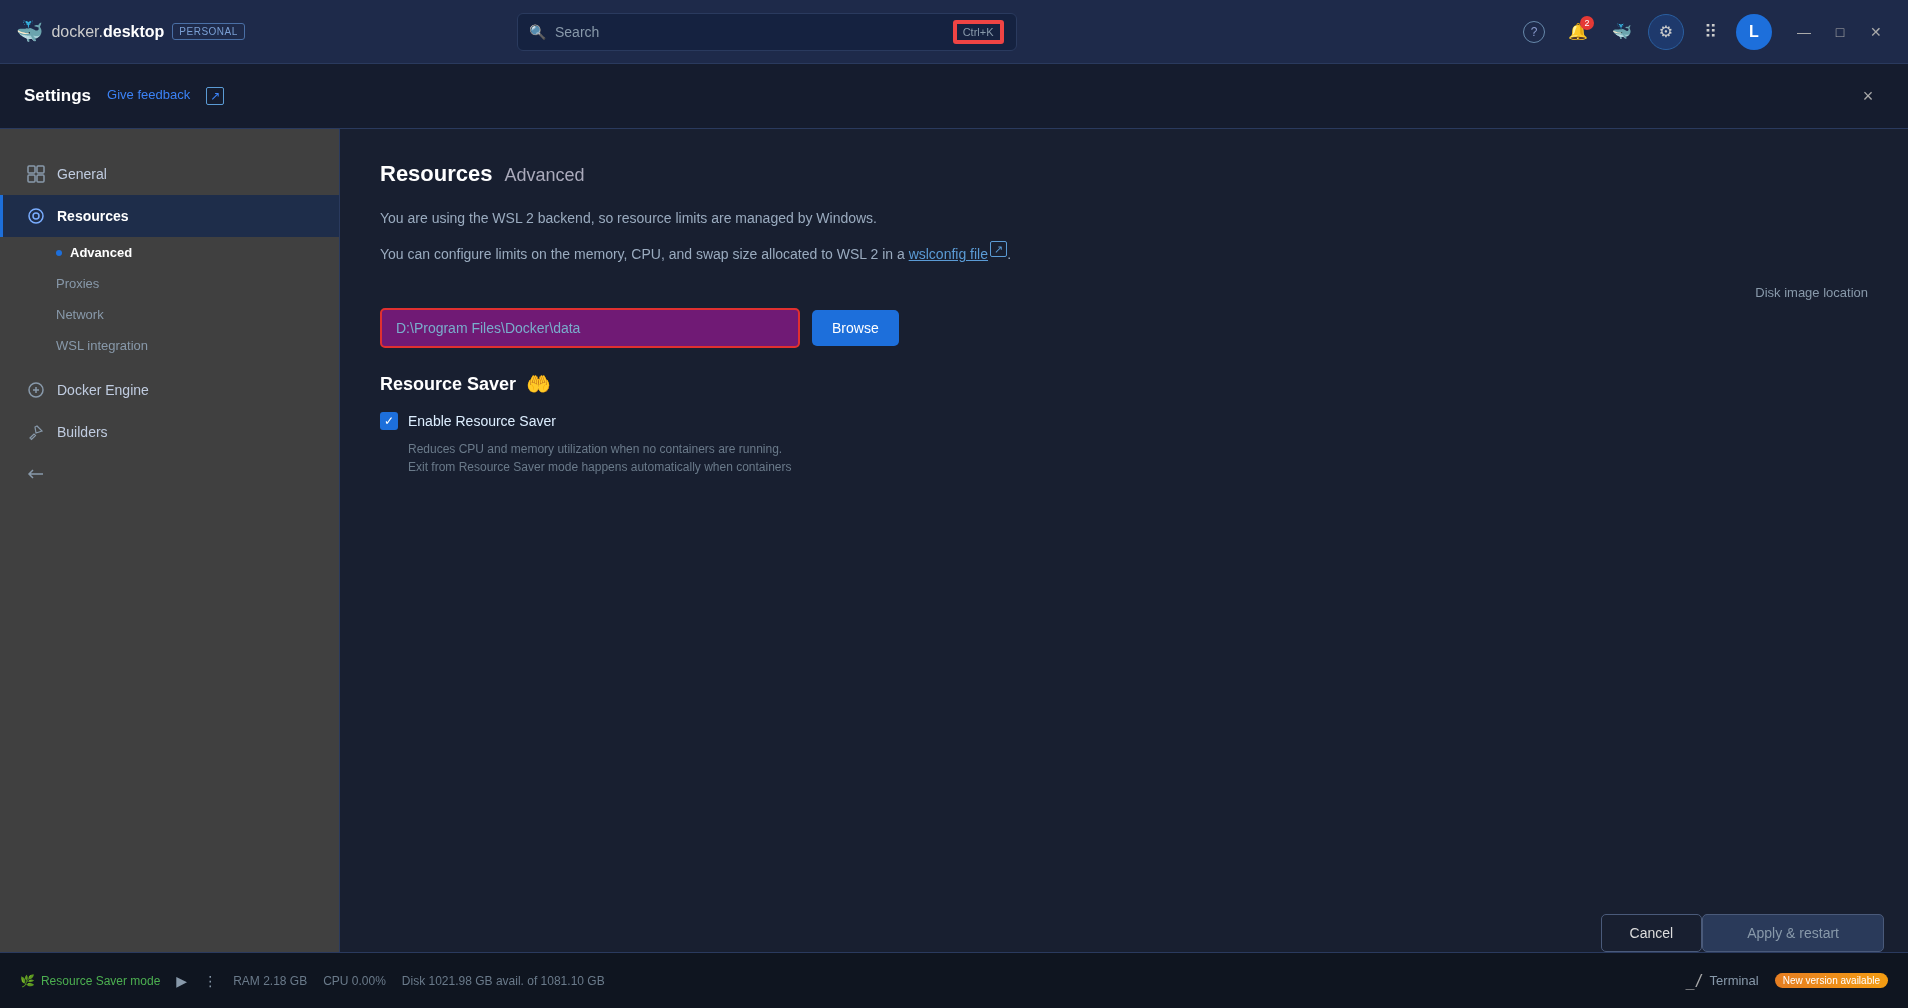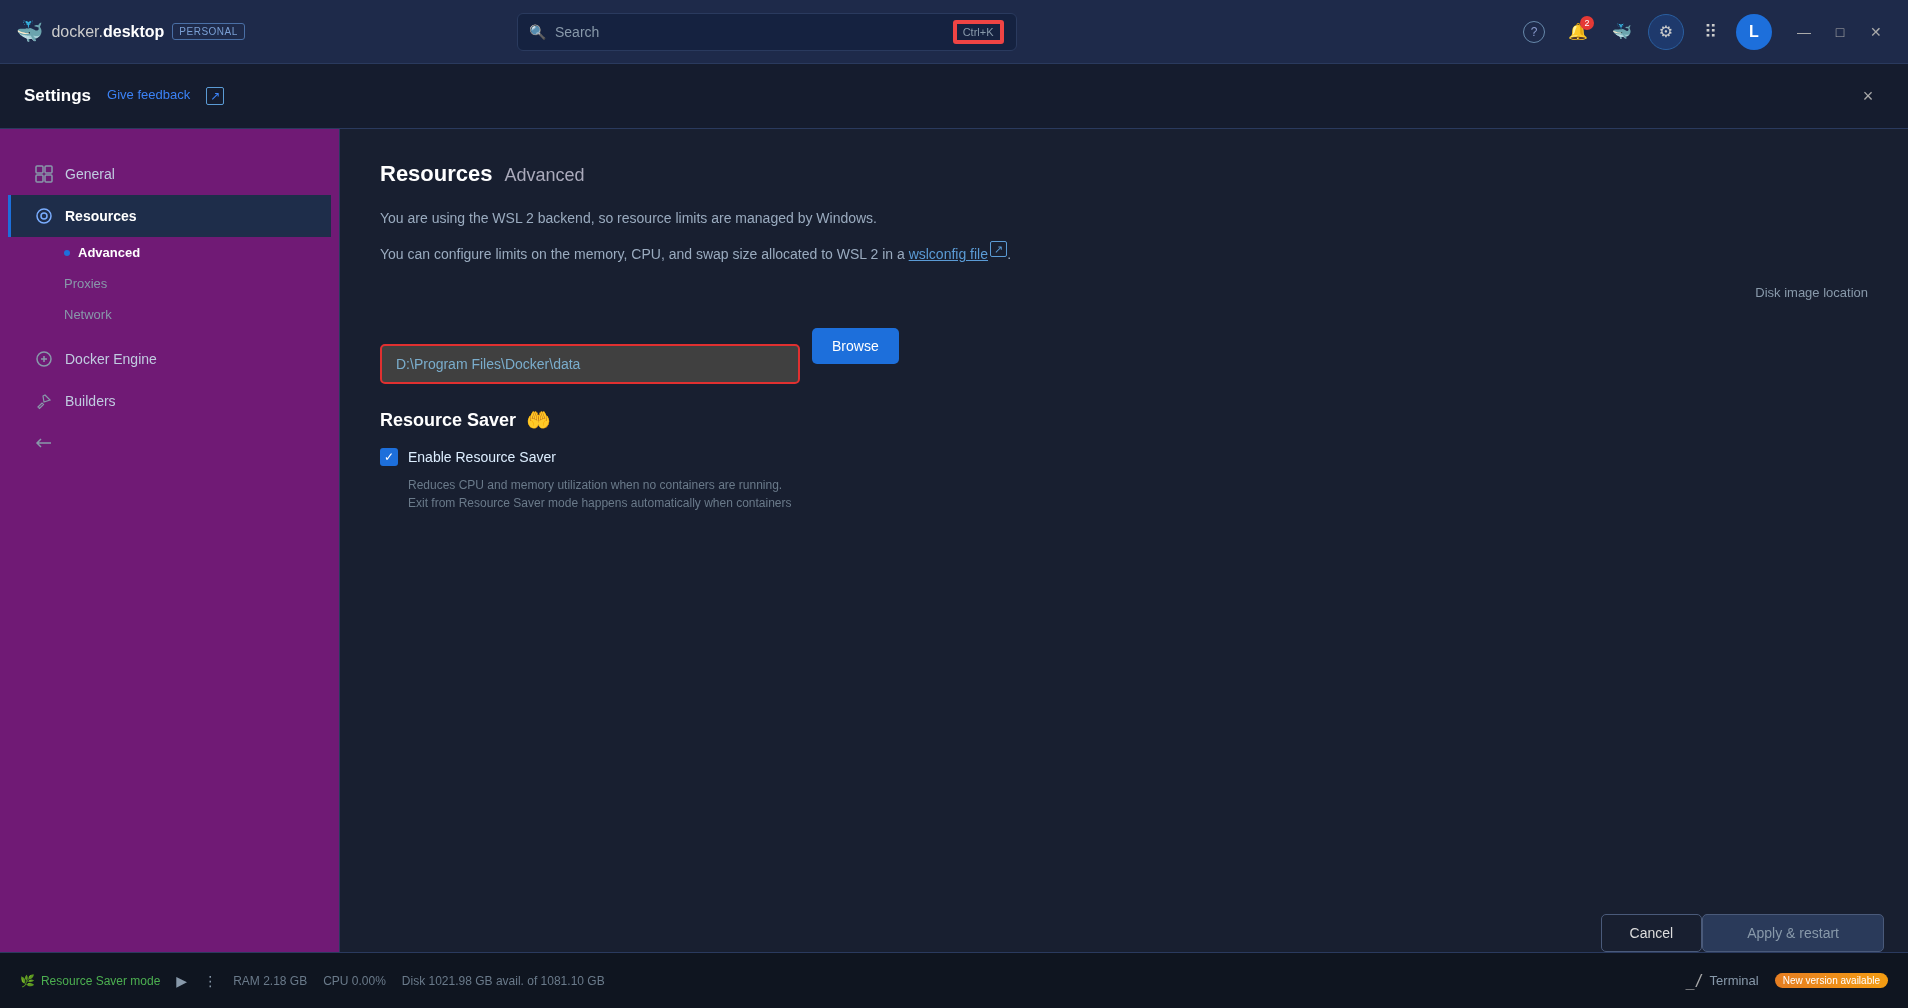--- a/index.html
+++ b/index.html
@@ -178,23 +178,23 @@
     
     .main-content {
       display: flex;
       height: calc(1008px - 64px - 56px - 56px);
     }
 
     
     .sidebar {
       width: 340px;
       min-width: 340px;
-      background: #701a75;
+      background: #404040;
       border-right: 1px solid #2a3a5e;
-      padding: 24px 8px;
+      padding: 24px 0;
       overflow-y: auto;
     }
     .sidebar-item {
       display: flex;
       align-items: center;
       gap: 12px;
       padding: 12px 24px;
       cursor: pointer;
       color: #c0cce0;
       font-size: 14px;
@@ -282,28 +282,27 @@
       text-align: right;
     }
     .disk-location-row {
       display: flex;
       align-items: center;
       gap: 12px;
       margin-bottom: 24px;
     }
     .disk-input {
       width: 420px;
-      background: #404040;
+      background: #701a75;
       border: 2px solid #e03030;
       border-radius: 5px;
       padding: 10px 14px;
       color: #7aadcc;
       font-size: 14px;
       outline: none;
-      margin-top: 36px;
     }
     .browse-btn {
       background: #1d6fdb;
       color: #fff;
       border: none;
       border-radius: 5px;
       padding: 10px 20px;
       font-size: 14px;
       cursor: pointer;
       font-weight: 500;
@@ -535,20 +534,23 @@
       <div class="sidebar-sub-item active">
         <div class="dot"></div>
         <span>Advanced</span>
       </div>
       <div class="sidebar-sub-item">
         <span>Proxies</span>
       </div>
       <div class="sidebar-sub-item">
         <span>Network</span>
       </div>
+      <div class="sidebar-sub-item">
+        <span>WSL integration</span>
+      </div>
     </div>
 
     <div class="sidebar-item" style="margin-top:8px;">
       <div class="sidebar-icon">
         <svg width="18" height="18" viewBox="0 0 18 18" fill="none">
           <circle cx="9" cy="9" r="7" stroke="#8899aa" stroke-width="1.5"></circle>
           <path d="M6 9h6M9 6v6" stroke="#8899aa" stroke-width="1.5"></path>
         </svg>
       </div>
       <span>Docker Engine</span>

